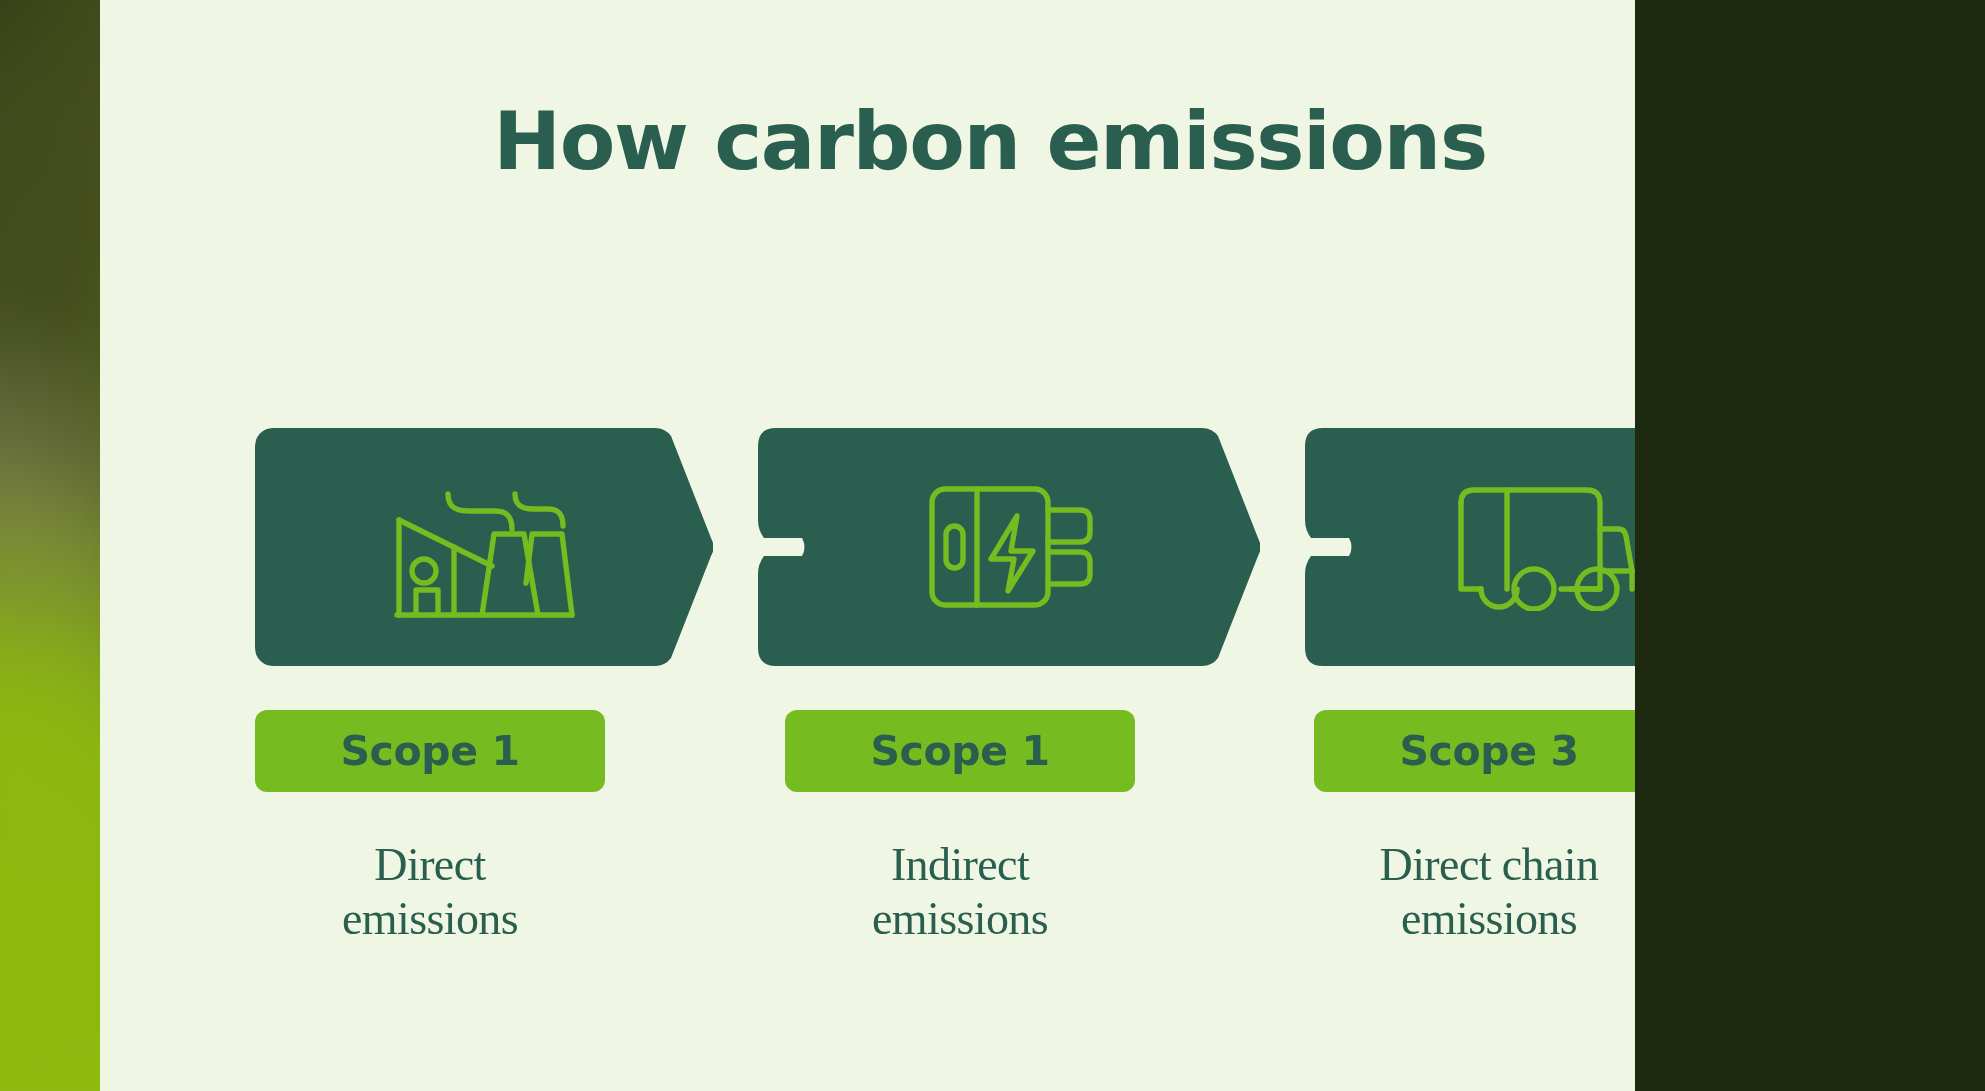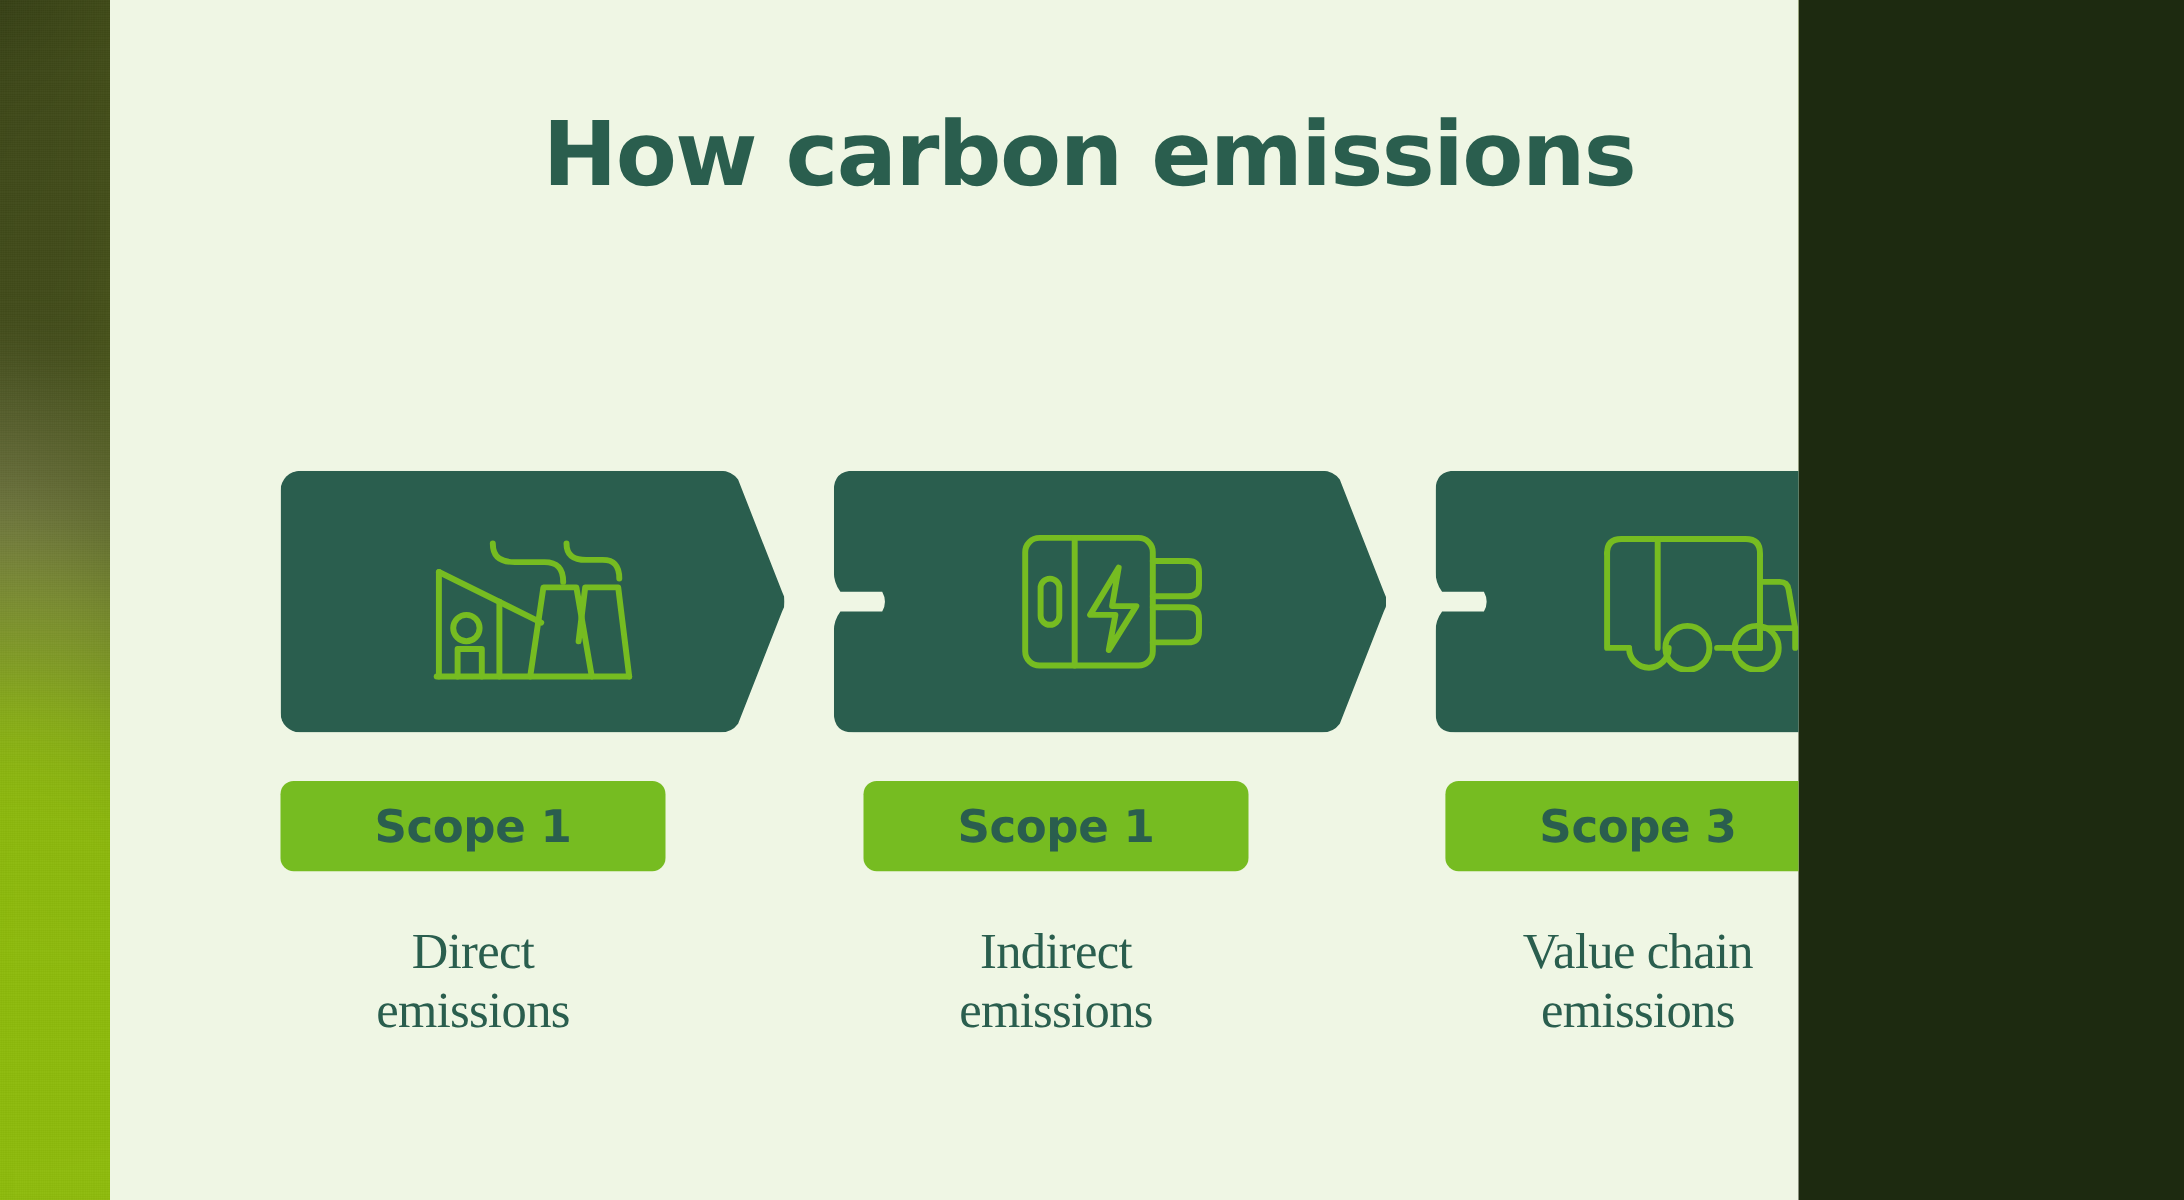--- a/index.html
+++ b/index.html
@@ -252,18 +252,18 @@
 
     <div class="caption c1">
       <span class="line">Direct</span>
       <span class="line">emissions</span>
     </div>
     <div class="caption c2">
       <span class="line">Indirect</span>
       <span class="line">emissions</span>
     </div>
     <div class="caption c3">
-      <span class="line">Value chain</span>
+      <span class="line">Direct chain</span>
       <span class="line">emissions</span>
     </div>
 
   </div>
 </div>
 
 </body></html>

